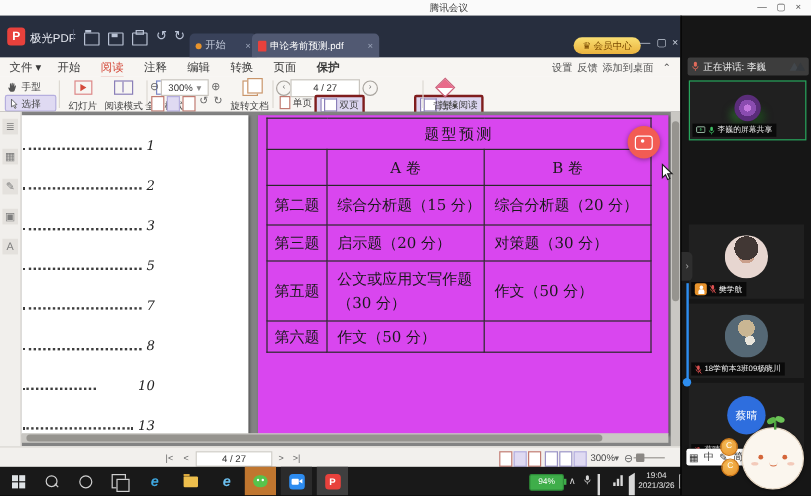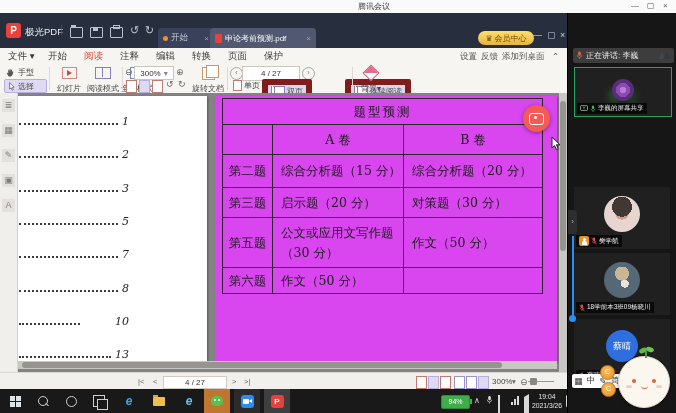--- a/index.html
+++ b/index.html
@@ -55,21 +55,21 @@
   .zbox{position:absolute;left:134px;top:2px;width:38px;height:12px;background:#fff;border:1px solid #c9c5bf;
         font-size:8px;color:#333;display:flex;align-items:center;justify-content:center;gap:3px;}
   .mini{position:absolute;top:16px;width:9px;height:11px;border:1px solid #c07a70;background:#fff;}
   .mini.hl{background:#dfdaf2;border-color:#b5aede;}
   .ic-rot{width:11px;height:11px;border:1px solid #c9956a;position:relative;background:#fff;}
   .ic-rot::before{content:"";position:absolute;left:3px;top:-3px;width:11px;height:11px;border:1px solid #c9956a;background:#fff;}
   .circ{position:absolute;width:11px;height:11px;border:1px solid #a8a49e;border-radius:50%;font-size:7px;line-height:10px;text-align:center;color:#777;}
   .pbox{position:absolute;left:242px;top:2px;width:56px;height:13px;background:#fff;border:1px solid #c9c5bf;
         font-size:8px;color:#333;text-align:center;line-height:13px;}
   .pgbtn{position:absolute;top:15px;height:13px;display:flex;align-items:center;gap:2px;font-size:8px;color:#444;padding:0 3px;}
-  .pgbtn.hl{background:#dcd6f0;border:6px solid #7f1d1d;border-radius:2px;}
+  .pgbtn.hl{background:#dcd6f0;border:2px solid #7f1d1d;border-radius:2px;}
   .pg-ic{width:7px;height:9px;border:1px solid #c07a70;background:#fff;}
   .pg-ic2{width:9px;height:9px;border:1px solid #8a7fb8;background:#fff;border-left:4px double #8a7fb8;}
   .ic-bgd{width:10px;height:10px;transform:rotate(45deg);background:linear-gradient(135deg,#e86a8a 50%,#fff 50%);border:1px solid #c9607a;}
 
   
   .docarea{position:absolute;left:0;top:80px;width:567px;height:279px;background:#838383;overflow:hidden;}
   .strip{position:absolute;left:0;top:0;width:17px;height:279px;background:#f1efec;border-right:1px solid #d8d5d0;}
   .strip-ic{position:absolute;left:2px;width:13px;height:13px;background:#e4e1dd;color:#7d7d7d;font-size:9px;text-align:center;line-height:13px;}
   .pageL{position:absolute;left:18px;top:3px;width:189px;height:266px;background:#fff;box-shadow:1px 1px 2px rgba(0,0,0,.35);}
   .toc-row{position:absolute;left:1px;width:110px;display:flex;align-items:flex-end;height:14px;}
@@ -226,21 +226,21 @@
     </div>
 
     <div class="menubar">
       <span class="mi" style="left:8px;"><span>文件</span> <span>▾</span></span>
       <span class="mi" style="left:48px;">开始</span>
       <span class="mi active" style="left:84px;">阅读</span>
       <span class="mi" style="left:120px;">注释</span>
       <span class="mi" style="left:156px;">编辑</span>
       <span class="mi" style="left:192px;">转换</span>
       <span class="mi" style="left:228px;">页面</span>
-      <span class="mi" style="left:264px;">保护</span>
+      <span class="mi" style="left:264px;font-weight:bold;">保护</span>
       <span class="mr" style="left:460px;">设置</span>
       <span class="mr" style="left:481px;">反馈</span>
       <span class="mr" style="left:502px;">添加到桌面</span>
       <span class="mr" style="left:552px;">⌃</span>
     </div>
 
     <div class="toolbar">
       <div class="abs flex" style="left:6px;top:3px;gap:3px;">
         <svg class="svgic" width="9" height="9" viewBox="0 0 16 16">
             <path d="M5 15c-1.5-1.5-3-4-3.5-6 .8-.8 1.8-.4 2.5.6V3.5c0-1.3 1.6-1.3 1.8 0l.2 3 .6-4c.2-1.2 1.7-1 1.7.2l.1 3.8.8-3.2c.3-1.1 1.7-.8 1.6.4L10.5 8l1-1.8c.5-1 1.9-.5 1.5.7C12.4 9 12 11 11 13c-.8 1.6-2 2-3 2z" fill="#555"></path>

